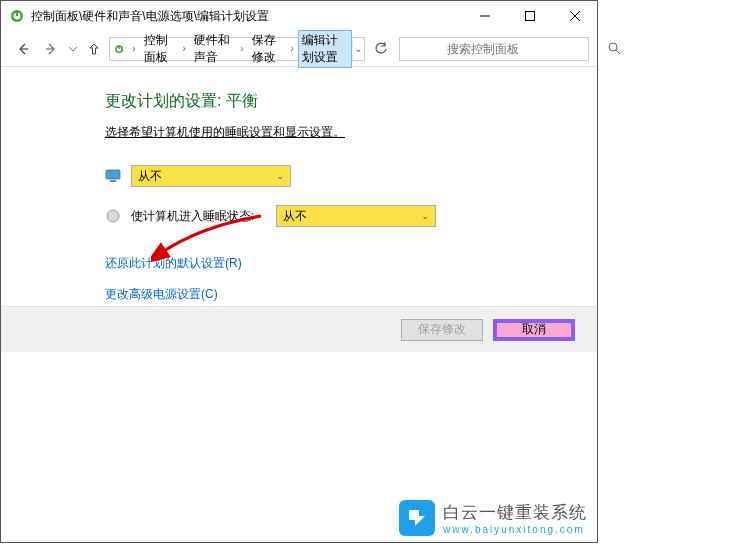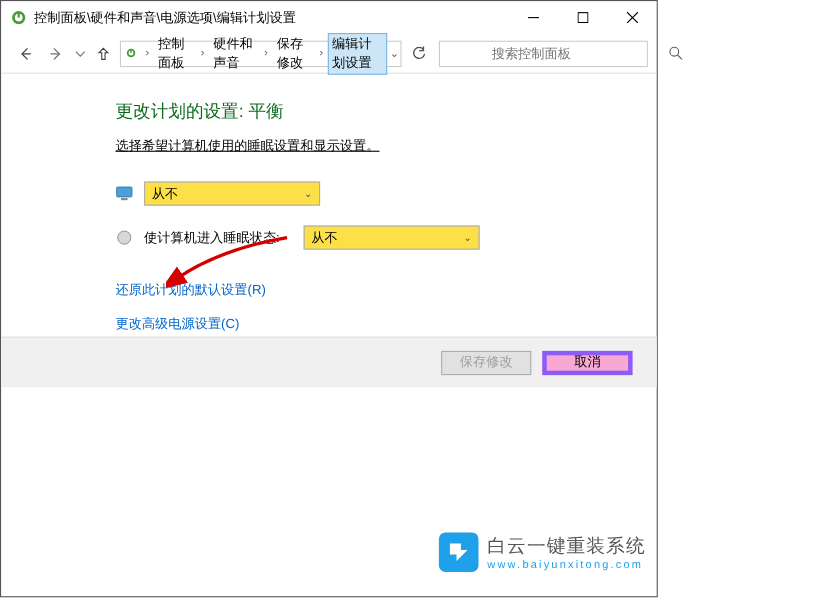--- a/index.html
+++ b/index.html
@@ -48,21 +48,21 @@
   
   .annot-arrow { position:absolute; left:150px; top:210px; pointer-events:none; }
 
   
   .button-bar { position:absolute; left:0; right:0; top:305px; height:46px; background:#f0f0f0; border-top:1px solid #e0e0e0; display:flex; align-items:center; justify-content:flex-end; padding-right:22px; gap:10px; }
   .btn { min-width:82px; height:22px; font-size:12px; border:1px solid #adadad; background:#e1e1e1; display:flex; align-items:center; justify-content:center; }
   .btn.disabled { color:#a0a0a0; }
   .btn.default { border:4px solid #8b5cf6; background:#f9a8d4; color:#000; }
 
   
-  .watermark { position:absolute; right:10px; bottom:22px; display:flex; align-items:center; gap:8px; }
+  .watermark { position:absolute; right:10px; bottom:6px; display:flex; align-items:center; gap:8px; }
   .wm-icon { width:36px; height:36px; background:#1ea0ea; border-radius:6px; display:flex; align-items:center; justify-content:center; }
   .wm-text { display:flex; flex-direction:column; }
   .wm-line1 { font-size:17px; color:#555; letter-spacing:1px; }
   .wm-line2 { font-size:10px; color:#1ea0ea; letter-spacing:2px; }
 </style>
 </head>
 <body>
 
 <div class="window">
 

